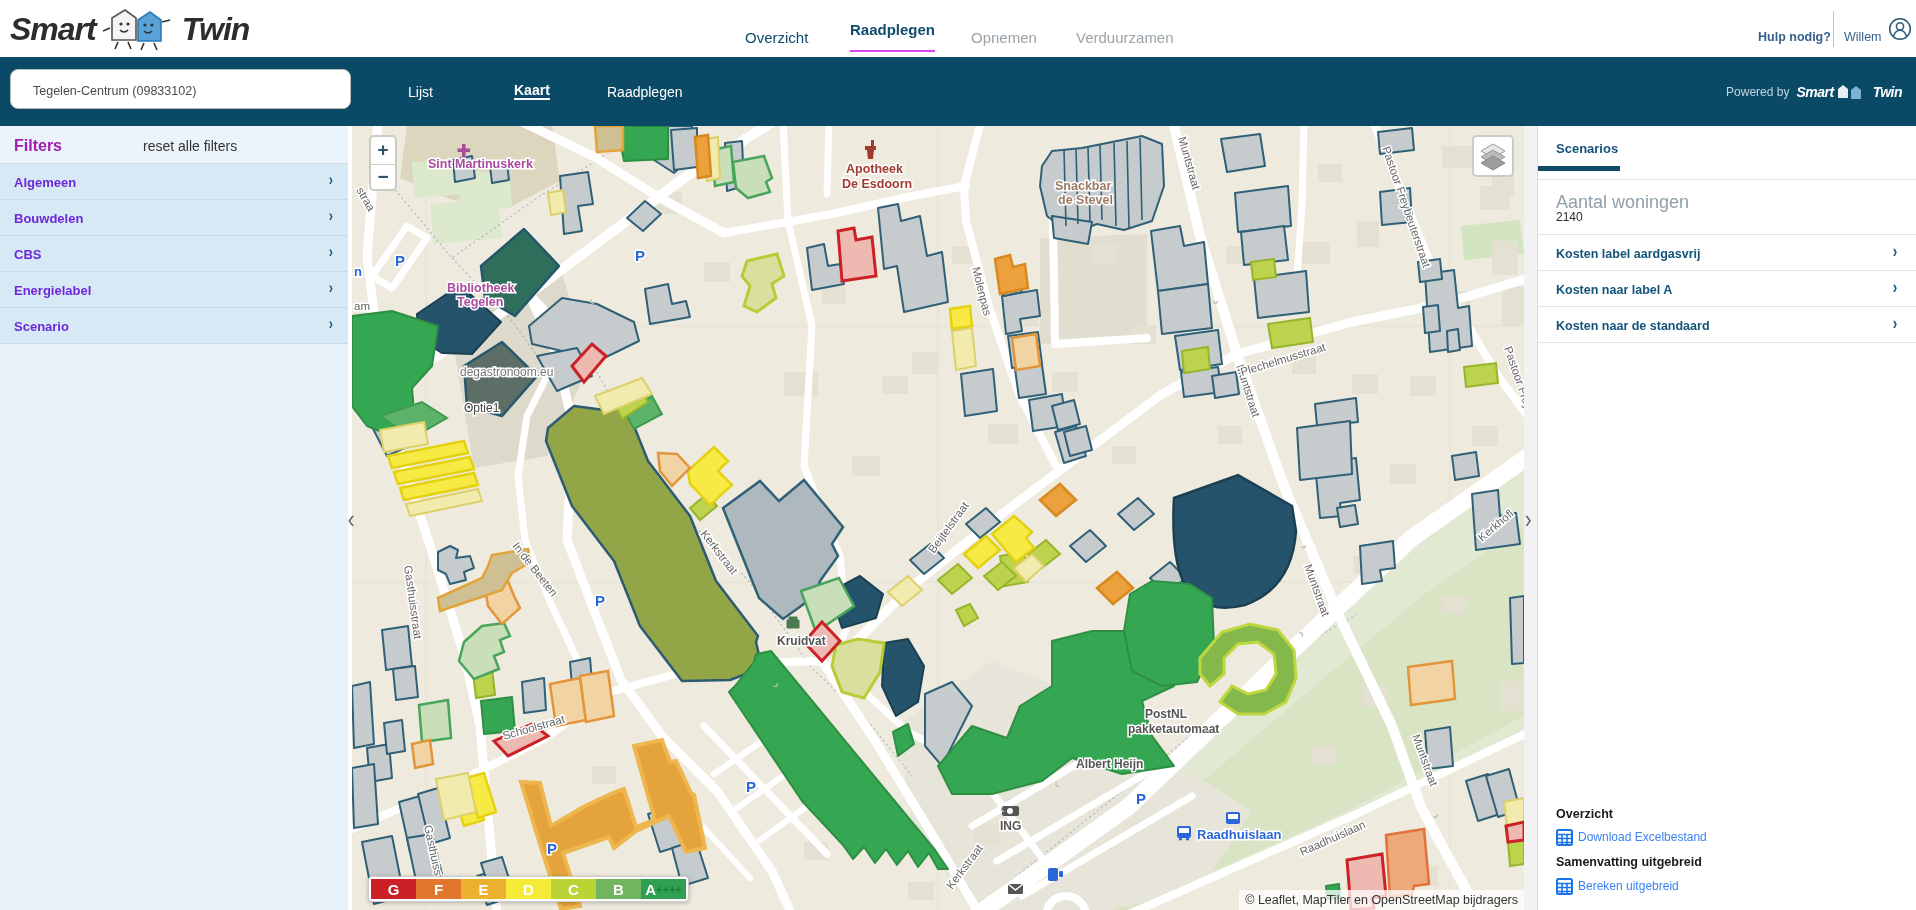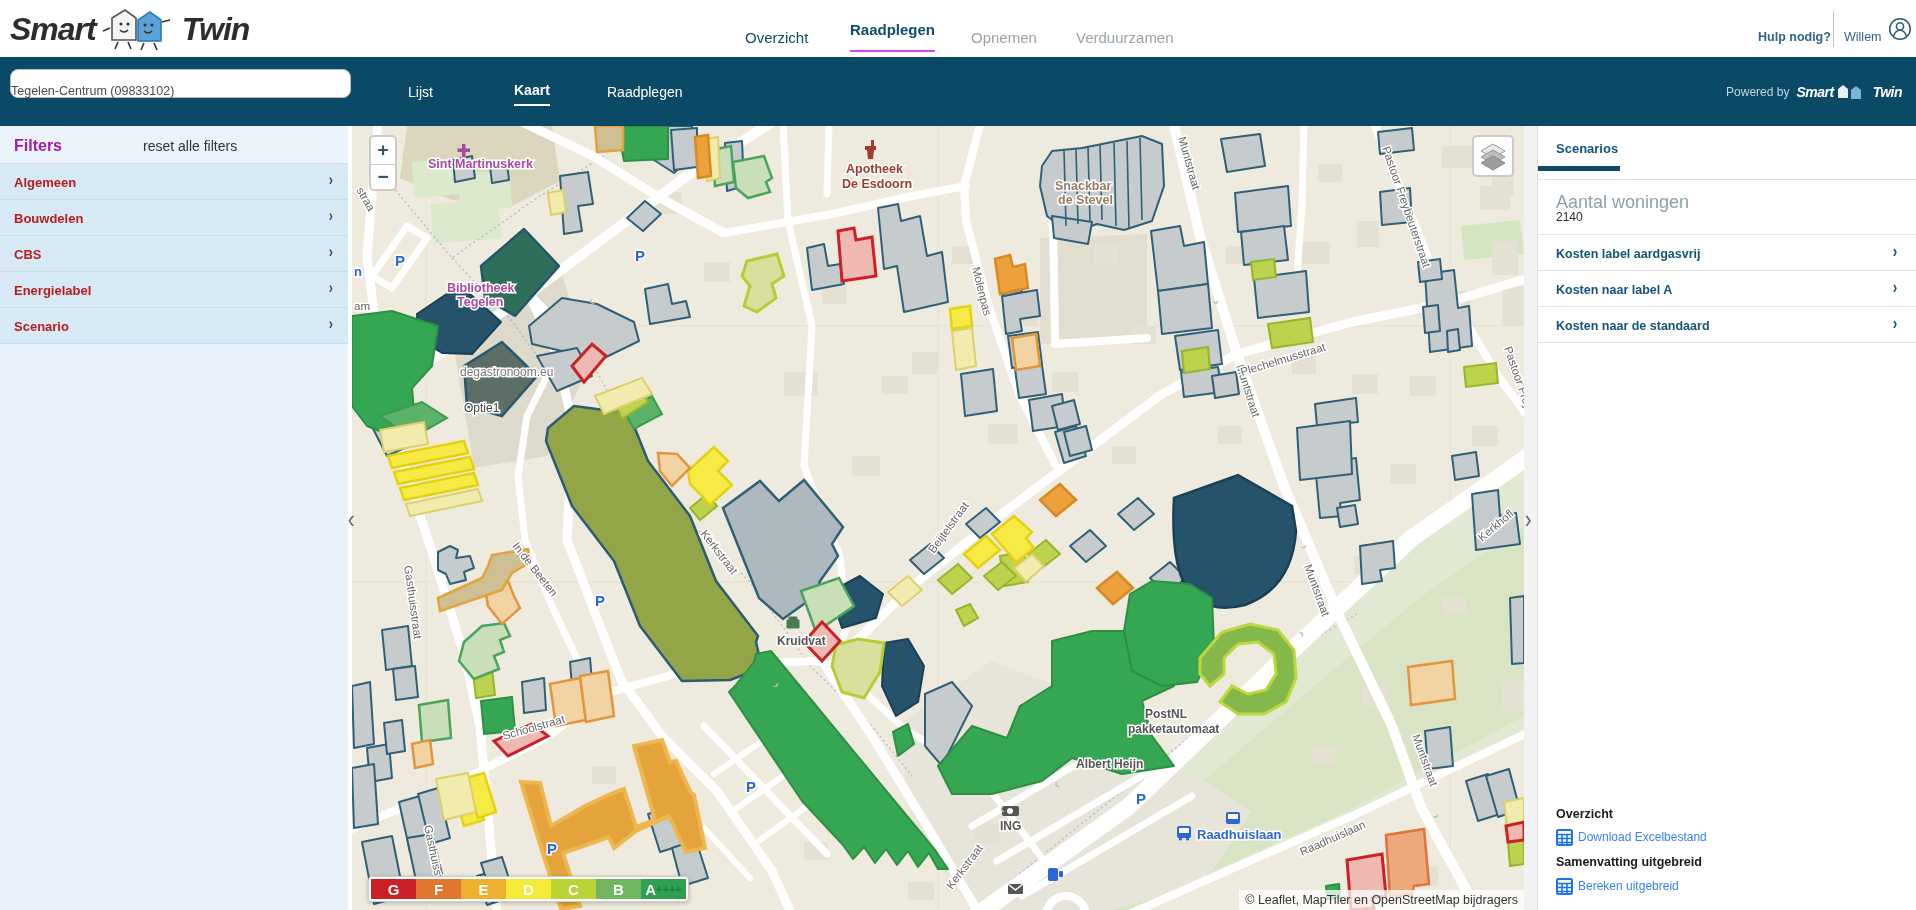--- a/index.html
+++ b/index.html
@@ -7,31 +7,31 @@
 #header{position:absolute;left:0;top:0;width:1916px;height:57px;background:#fff;z-index:5}
 #logo{position:absolute;left:10px;top:4px;display:flex;align-items:center}
 .logotxt{font-size:32px;font-weight:bold;font-style:italic;color:#2d2d2d;letter-spacing:-1px}
 .nav{position:absolute;top:0;height:74px;display:flex;align-items:center;font-size:15px;color:#0f4c6d}
 .nav.gray{color:#9aa3a9}
 #navRaad{font-weight:bold;border-bottom:2px solid #d946ef;height:auto;padding-bottom:12px;top:21px}
 #hulp{font-weight:bold;font-size:12.5px;color:#35618a}
 #topdiv{position:absolute;left:1833px;top:11px;width:1px;height:36px;background:#b9c6ce}
 #willem{font-size:12.5px;color:#35618a}
 #tealbar{position:absolute;left:0;top:57px;width:1916px;height:69px;background:#0b4a66;z-index:5}
-#search{position:absolute;left:10px;top:12px;width:341px;height:29px;background:#fff;border-radius:8px;border:1px solid #bbb;font-size:12.5px;color:#4a4a4a;line-height:42px;}
+#search{position:absolute;left:10px;top:12px;width:341px;height:40px;background:#fff;border-radius:8px;border:1px solid #bbb;font-size:12.5px;color:#4a4a4a;line-height:42px;padding-left:22px}
 .tab{position:absolute;top:0;height:69px;display:flex;align-items:center;color:#fff;font-size:14px}
-#tabKaart{font-weight:bold;height:auto;top:25px;padding-bottom:6px;border-bottom:2px solid #fff}
+#tabKaart{font-weight:bold;height:auto;top:25px;border-bottom:2px solid #fff}
 #powered{position:absolute;right:14px;top:0;height:69px;display:flex;align-items:center;color:#c3d5df;font-size:12px}
 #powered b{color:#fff;font-size:14px;font-style:italic;margin-left:7px;letter-spacing:-.5px}
 #sidebar{position:absolute;left:0;top:126px;width:348px;height:784px;background:#e9f2fa}
 #fhead{position:absolute;left:0;top:0;width:348px;height:38px;background:#ebf4fb;border-bottom:1px solid #cadded}
 #fhead b{position:absolute;left:14px;top:11px;font-size:16px;color:#a21caf}
 #fhead span{position:absolute;left:143px;top:12px;font-size:14px;color:#333}
 .frow{position:absolute;left:0;width:348px;height:36px;background:#d8e9f6;border-bottom:1px solid #c6daea}
-.frow b{position:absolute;left:14px;top:11px;font-size:13px;color:#b91c1c}
+.frow b{position:absolute;left:14px;top:11px;font-size:13px;color:#6d28d9}
 .frow .ch{position:absolute;right:14px;top:6px;font-size:17px;color:#1c5a7d;font-weight:bold;transform:scaleX(.75)}
 #mapwrap{position:absolute;left:352px;top:126px;width:1172px;height:784px;background:#eeeadd;overflow:hidden}
 #gutter{position:absolute;left:1524px;top:126px;width:14px;height:784px;background:#f2f2f2;border-right:1px solid #dcdcdc}
 #panel{position:absolute;left:1538px;top:126px;width:378px;height:784px;background:#fff}
 .pdiv{position:absolute;left:0;width:378px;height:1px;background:#e3e3e3}
 .prow b{font-size:12.5px;color:#14537a}
 .pch{position:absolute;right:18px;font-size:18px;color:#14537a;font-weight:bold;transform:scaleX(.75)}
 .plink{color:#3b82f6;font-size:12px}
 #lchev{position:absolute;left:347px;top:504px;font-size:26px;color:#666;z-index:4;transform:scaleX(.8)}
 #rchev{position:absolute;left:1524px;top:504px;font-size:26px;color:#666;z-index:4;transform:scaleX(.8)}

